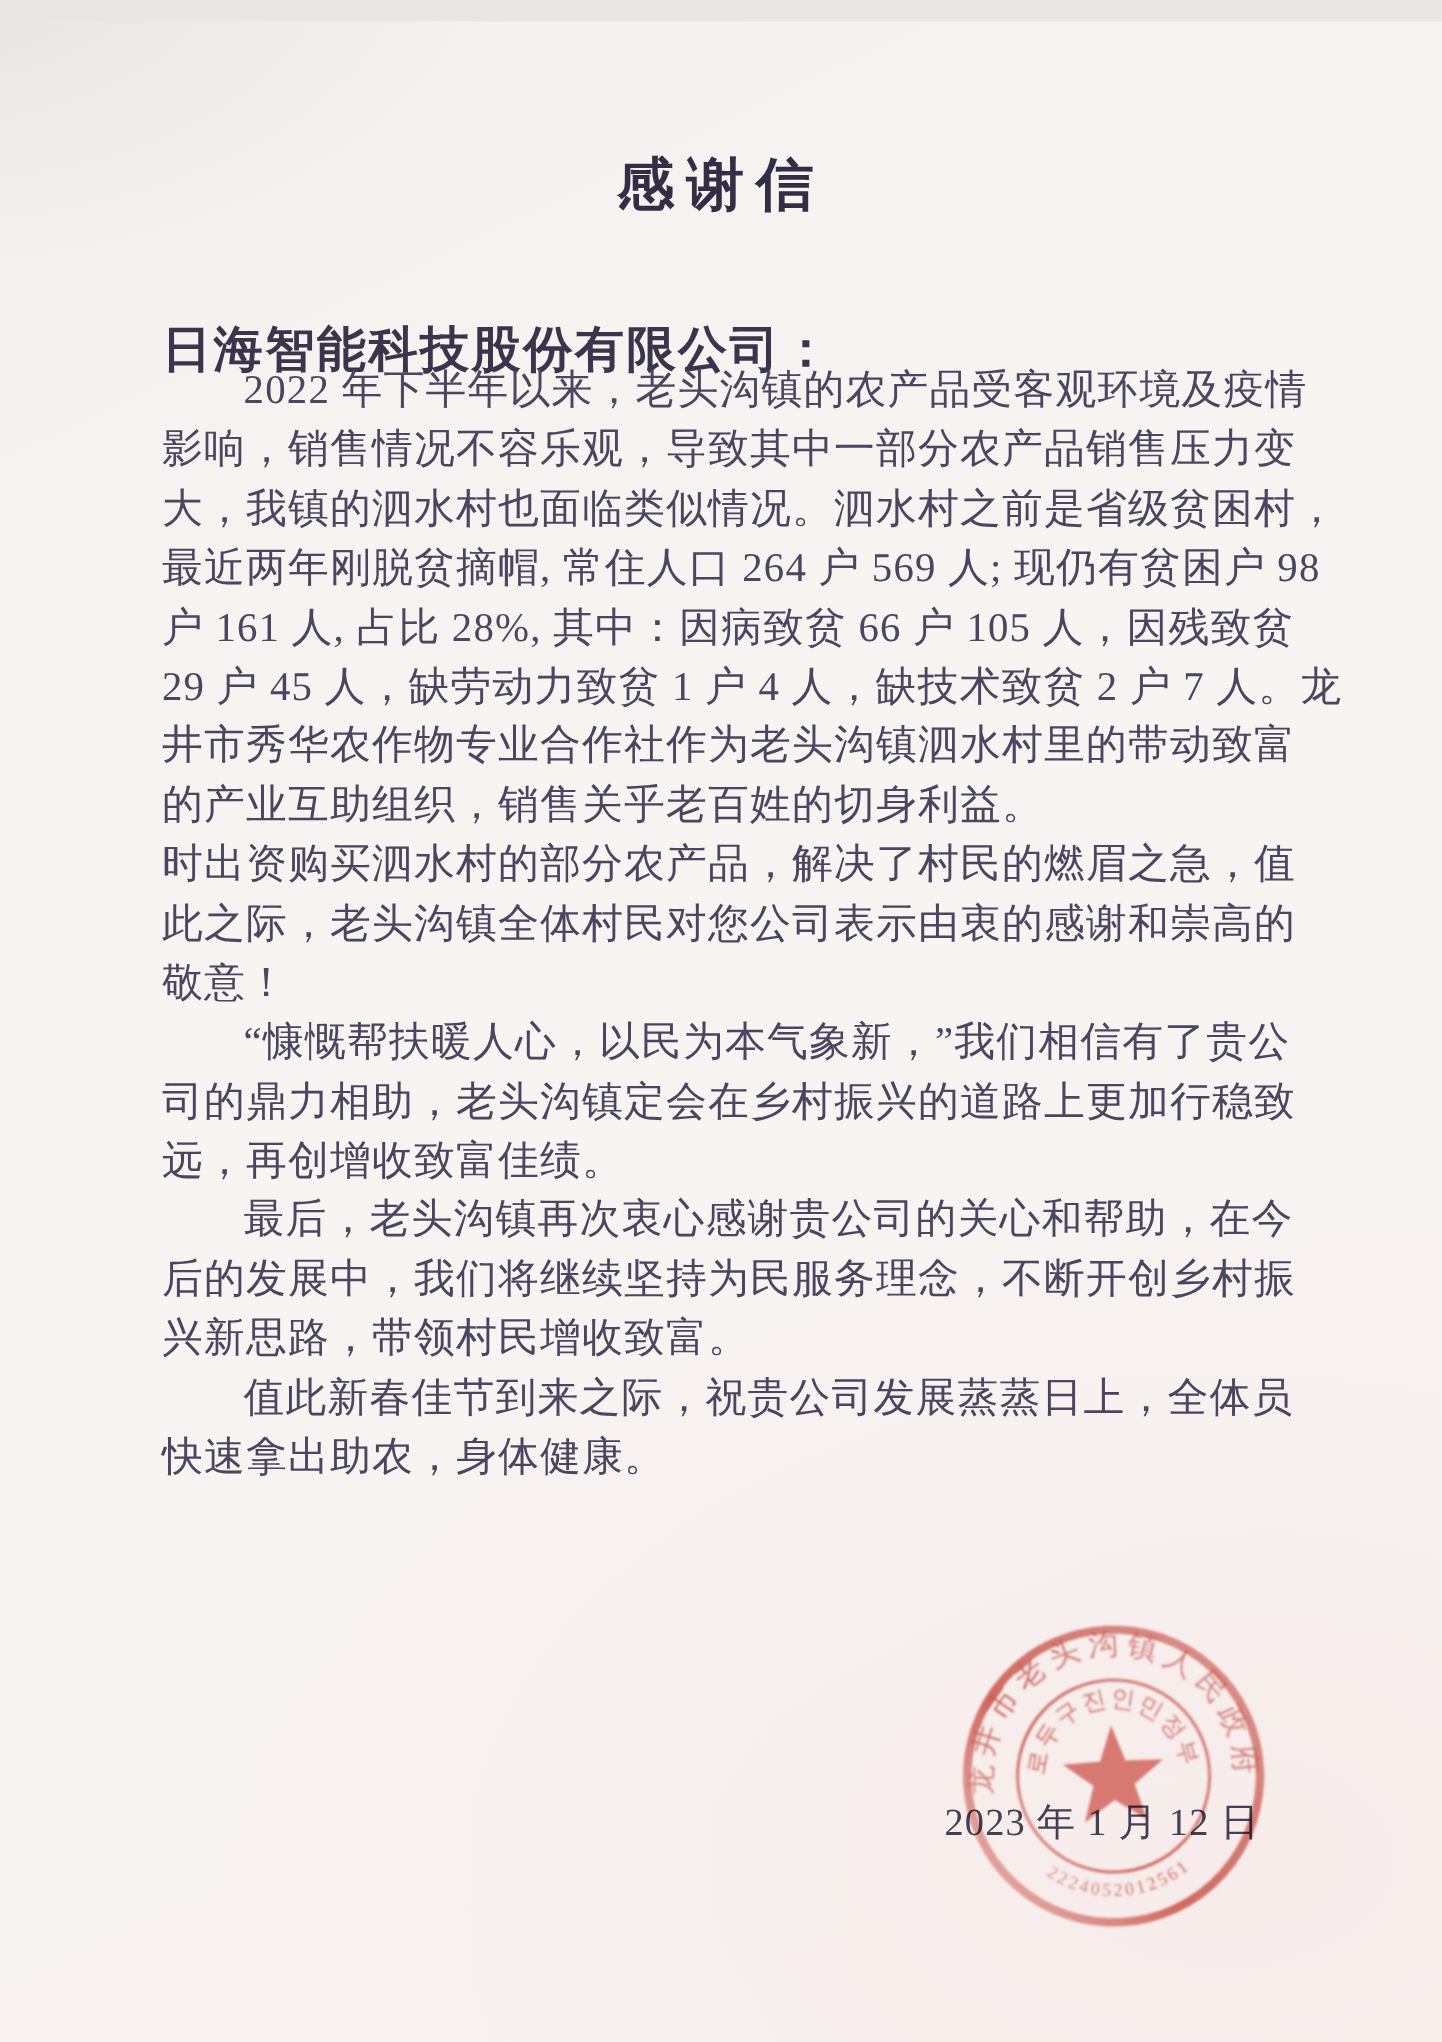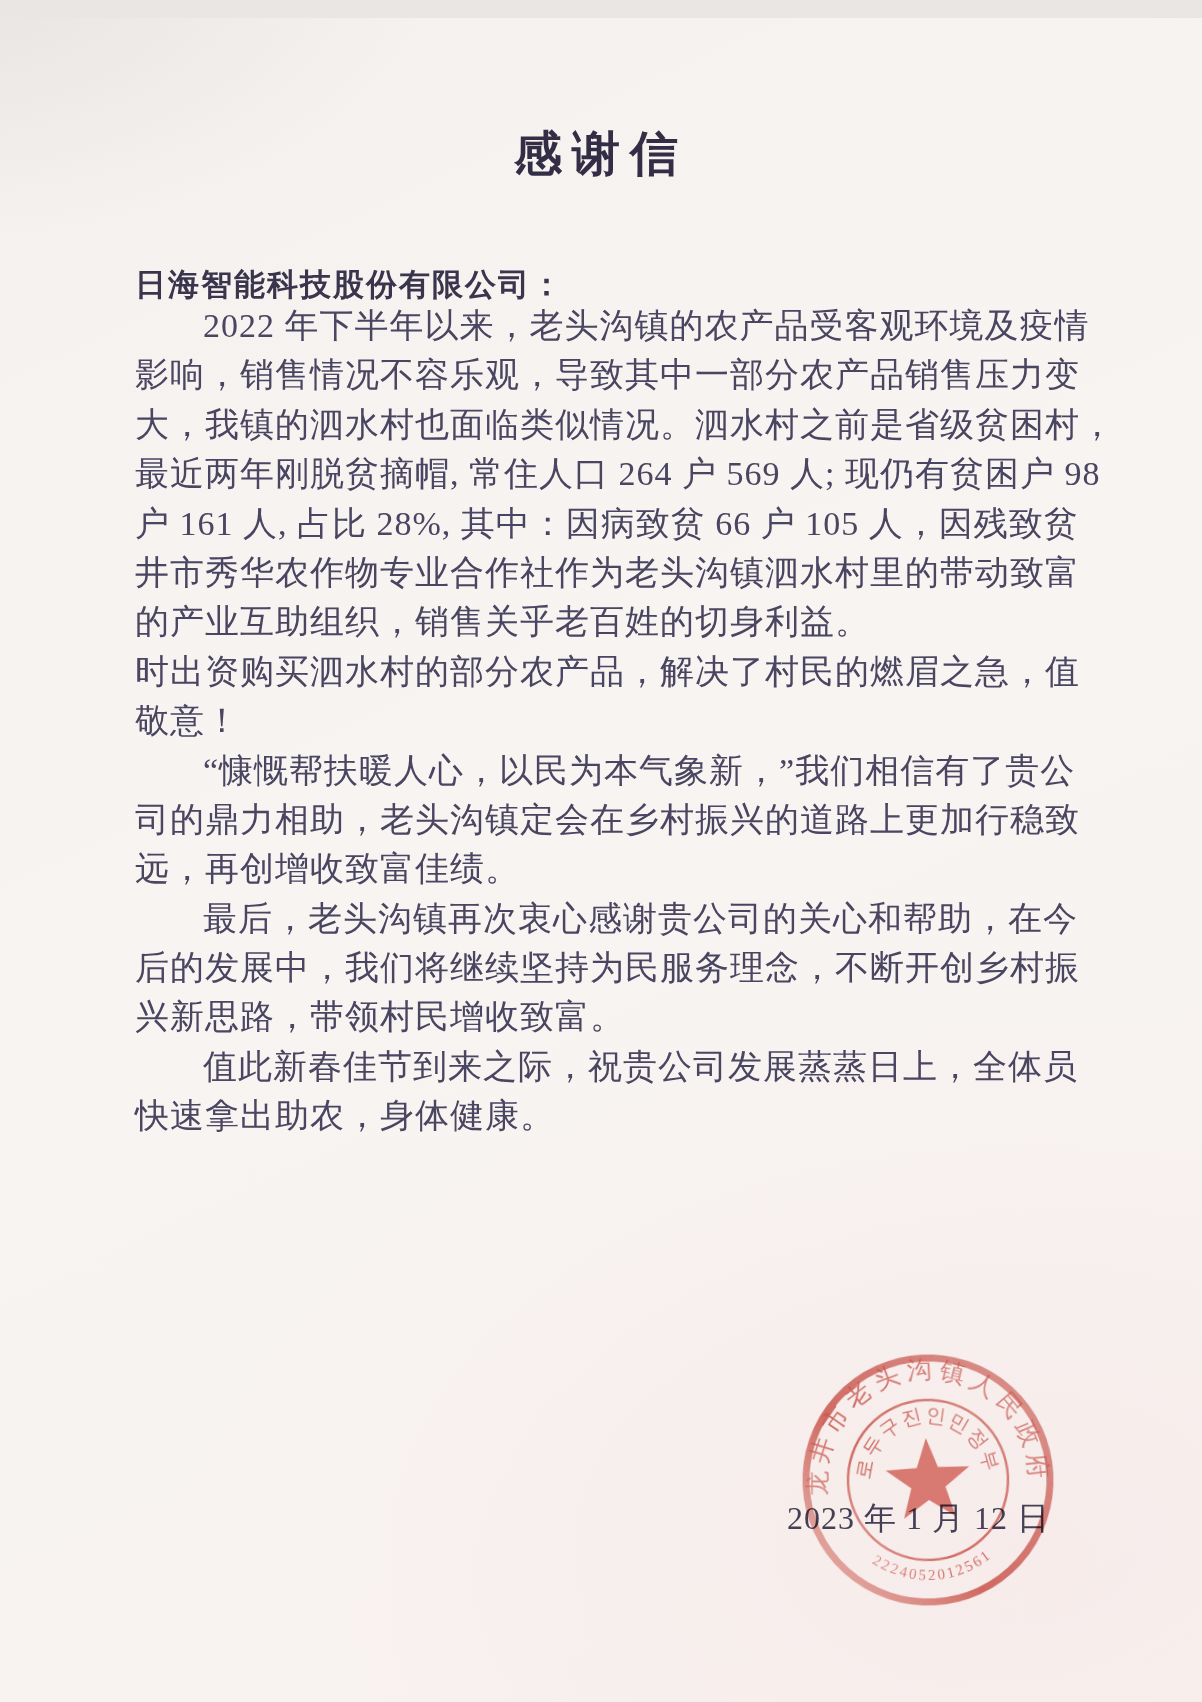--- a/index.html
+++ b/index.html
@@ -15,21 +15,21 @@
     font-family:"Liberation Serif","DejaVu Serif",serif;
     color:#4a4560;
   }
   .title{
     position:absolute;top:104px;left:0;width:100%;
     text-align:center;font-size:48px;font-weight:700;
     letter-spacing:10px;color:#332e45;margin:0;
   }
   .salutation{
     position:absolute;top:246px;left:135px;
-    font-size:31px;font-weight:700;color:#3a354c;letter-spacing:2px;
+    font-size:41px;font-weight:700;color:#3a354c;letter-spacing:2px;
   }
   .body-text{
     position:absolute;top:283px;left:135px;width:937px;
   }
   .line{
     font-size:34px;line-height:49.4px;height:49.4px;
     letter-spacing:1px;
     text-align:justify;text-align-last:justify;
     text-justify:inter-character;
     white-space:nowrap;
@@ -61,23 +61,25 @@
   <h1 class="title">感谢信</h1>
 
   <div class="salutation">日海智能科技股份有限公司：</div>
 
   <div class="body-text">
     <div class="line indent">2022 年下半年以来，老头沟镇的农产品受客观环境及疫情</div>
     <div class="line">影响，销售情况不容乐观，导致其中一部分农产品销售压力变</div>
     <div class="line">大，我镇的泗水村也面临类似情况。泗水村之前是省级贫困村，</div>
     <div class="line">最近两年刚脱贫摘帽, 常住人口 264 户 569 人; 现仍有贫困户 98</div>
     <div class="line">户 161 人, 占比 28%, 其中：因病致贫 66 户 105 人，因残致贫</div>
+    <div class="line">29 户 45 人，缺劳动力致贫 1 户 4 人，缺技术致贫 2 户 7 人。龙</div>
     <div class="line">井市秀华农作物专业合作社作为老头沟镇泗水村里的带动致富</div>
     <div class="line end">的产业互助组织，销售关乎老百姓的切身利益。</div>
     <div class="line">时出资购买泗水村的部分农产品，解决了村民的燃眉之急，值</div>
+    <div class="line">此之际，老头沟镇全体村民对您公司表示由衷的感谢和崇高的</div>
     <div class="line end">敬意！</div>
     <div class="line indent">“慷慨帮扶暖人心，以民为本气象新，”我们相信有了贵公</div>
     <div class="line">司的鼎力相助，老头沟镇定会在乡村振兴的道路上更加行稳致</div>
     <div class="line end">远，再创增收致富佳绩。</div>
     <div class="line indent">最后，老头沟镇再次衷心感谢贵公司的关心和帮助，在今</div>
     <div class="line">后的发展中，我们将继续坚持为民服务理念，不断开创乡村振</div>
     <div class="line end">兴新思路，带领村民增收致富。</div>
     <div class="line indent">值此新春佳节到来之际，祝贵公司发展蒸蒸日上，全体员</div>
     <div class="line end">快速拿出助农，身体健康。</div>
   </div>

